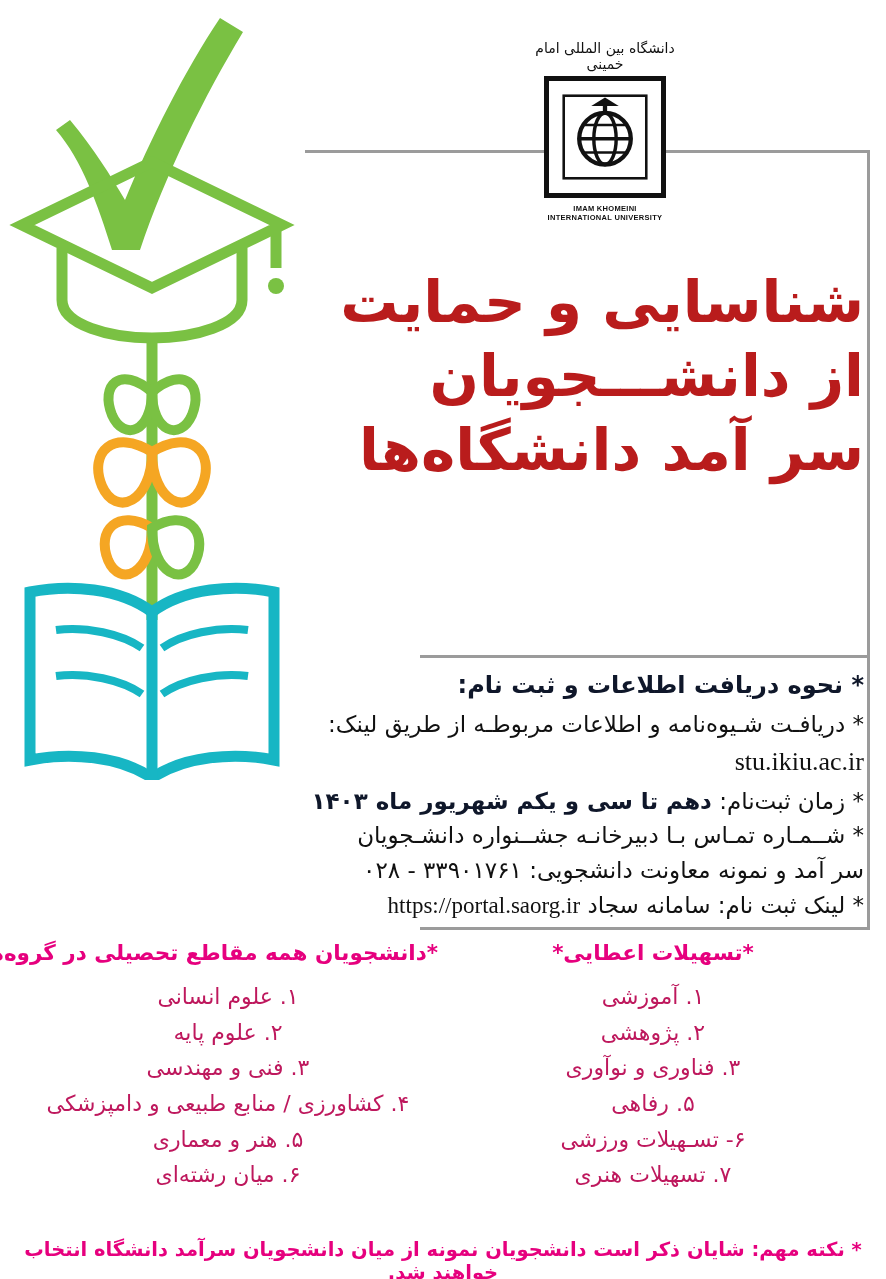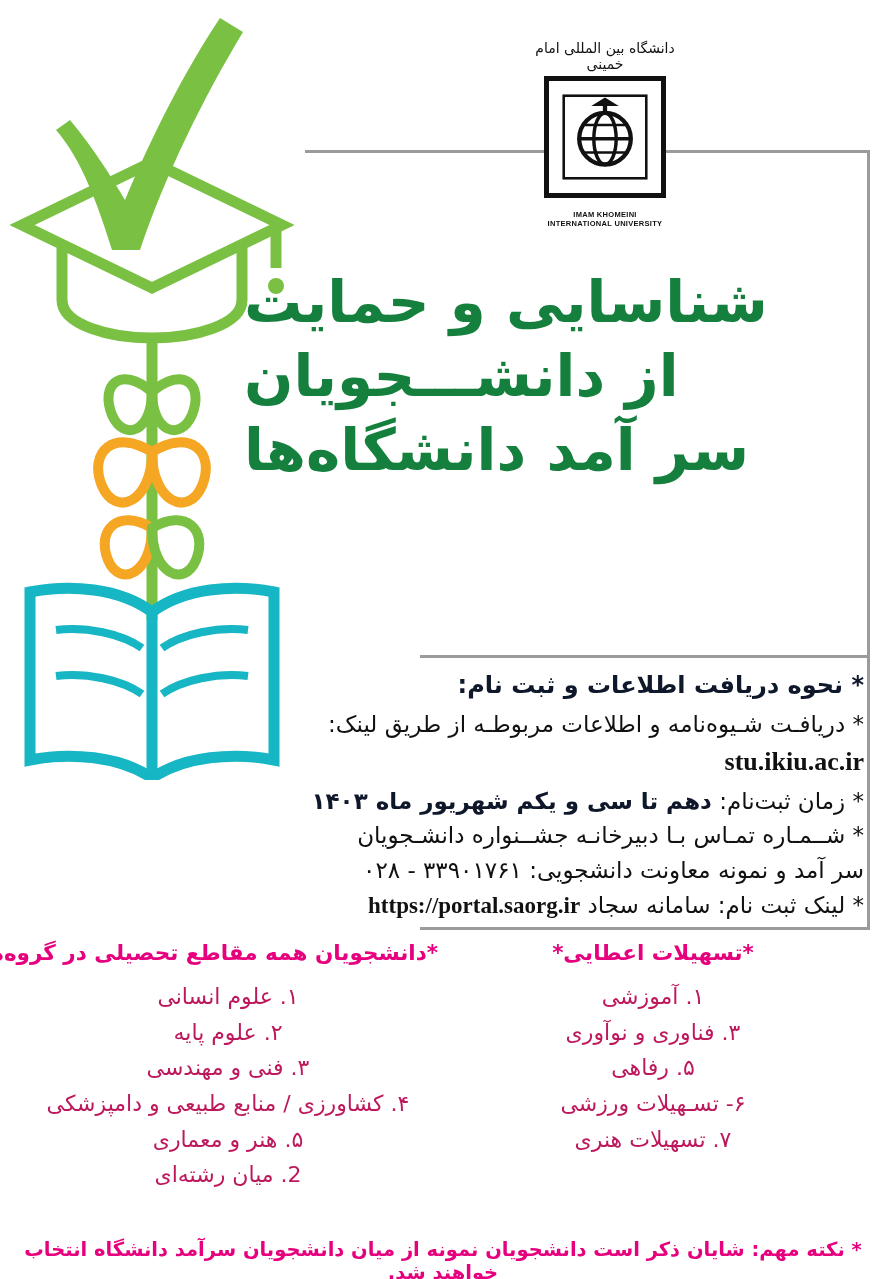--- a/index.html
+++ b/index.html
@@ -43,44 +43,44 @@
     font-size:14px;color:#111;letter-spacing:0;
     margin-bottom:4px;
   }
   .logo-sq{
     width:112px;height:112px;margin:0 auto;
     border:5px solid #111;
     display:flex;align-items:center;justify-content:center;
     background:#fff;
   }
   .logo-en{
-    margin-top:12px;font-size:7.5px;line-height:1.25;font-weight:bold;
+    margin-top:6px;font-size:7.5px;line-height:1.25;font-weight:bold;
     color:#111;font-family:"Liberation Sans",sans-serif;letter-spacing:.3px;
   }
 
   
   .title{
     position:absolute;right:22px;top:265px;width:620px;
-    text-align:left;color:#15803d;
+    text-align:right;color:#b91c1c;
     font-weight:bold;line-height:1.28;
     font-size:58px;
     letter-spacing:-1px;
   }
   .title div{white-space:nowrap;}
 
   
   .info{
     position:absolute;right:22px;top:668px;width:640px;
     text-align:right;font-size:23px;line-height:1.42;color:#111;
   }
   .info .pink{color:#0f172a;font-weight:bold;}
   .info .teal{color:#0f172a;font-weight:bold;}
   .info .lat{
     font-family:"Liberation Serif","DejaVu Serif",serif;
-    font-weight:bold;direction:ltr;display:inline-block;
+    font-weight:normal;direction:ltr;display:inline-block;
   }
   .info-row{margin-bottom:2px;}
   .info-head{font-size:24px;margin-bottom:6px;}
   .link-line{font-size:26px;margin:0 0 4px 0;}
 
   
   .cols{position:absolute;left:0;right:0;top:940px;height:270px;}
   .col{position:absolute;top:0;text-align:center;}
   .col-right{right:18px;width:430px;}
   .col-left{left:18px;width:420px;}
@@ -179,36 +179,37 @@
       <span class="lat">https://portal.saorg.ir</span>
     </div>
   </div>
 
   <div class="cols">
 
     <div class="col col-right">
       <div class="col-head">*تسهیلات اعطایی*</div>
       <div class="col-list">
         <div>۱. آموزشی</div>
+        <div>۲. پژوهشی</div>
         <div>۳. فناوری و نوآوری</div>
         <div>۵. رفاهی</div>
         <div>۶- تسـهیلات ورزشی</div>
         <div>۷. تسهیلات هنری</div>
       </div>
     </div>
 
     <div class="col col-left">
       <div class="col-head">*دانشجویان همه مقاطع تحصیلی در گروه‌های:*</div>
       <div class="col-list">
         <div>۱. علوم انسانی</div>
         <div>۲. علوم پایه</div>
         <div>۳. فنی و مهندسی</div>
         <div>۴. کشاورزی / منابع طبیعی و دامپزشکی</div>
         <div>۵. هنر و معماری</div>
-        <div>2. میان رشته‌ای</div>
+        <div>۶. میان رشته‌ای</div>
       </div>
     </div>
 
   </div>
 
   <div class="note">* نکته مهم: شایان ذکر است دانشجویان نمونه از میان دانشجویان سرآمد دانشگاه انتخاب خواهند شد.</div>
 
 </div>
 
 </body></html>

